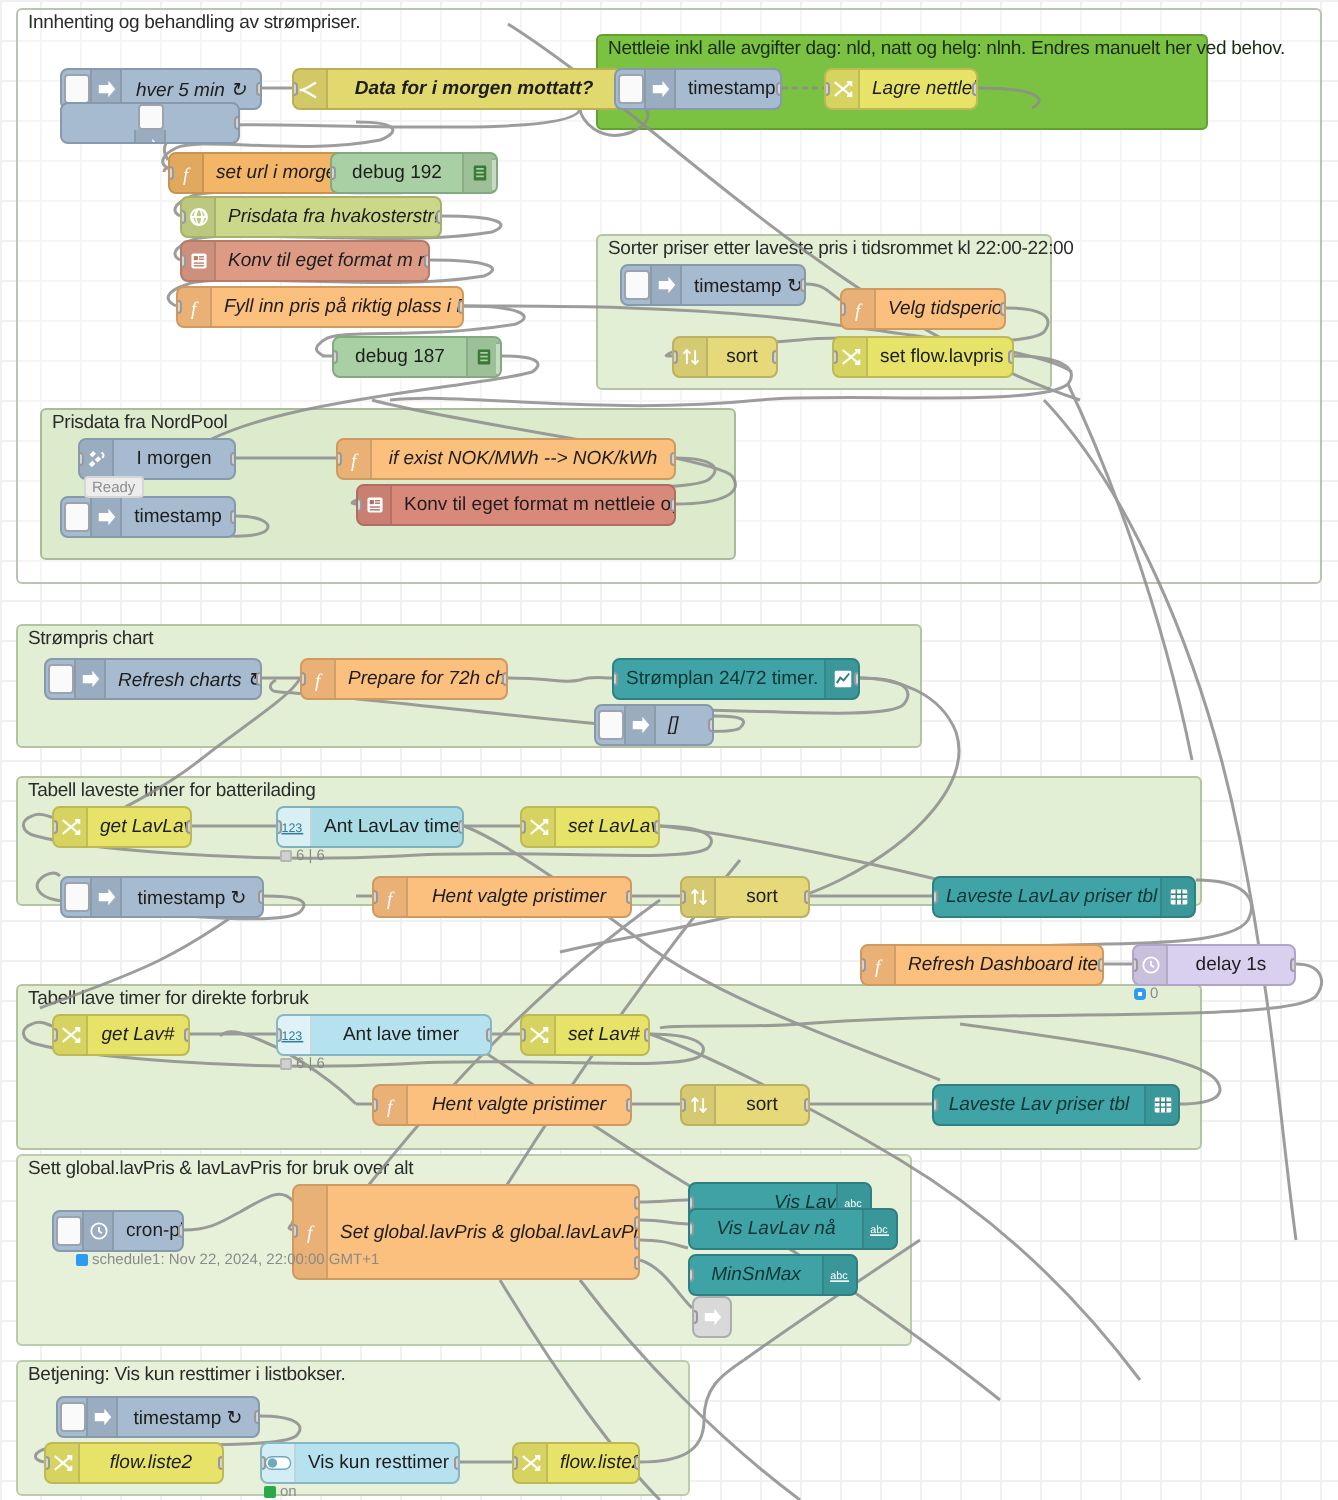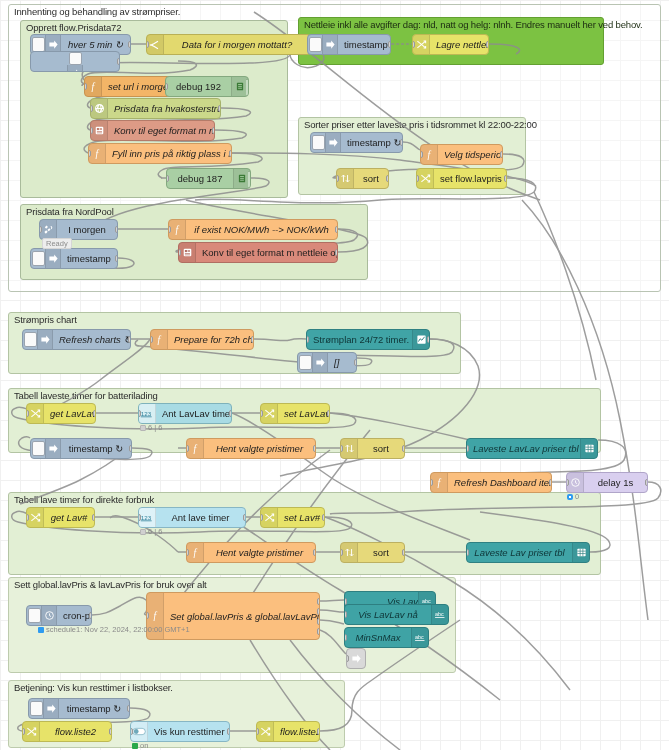--- a/index.html
+++ b/index.html
@@ -228,23 +228,20 @@
       <path d="M372,680 C400,660 430,640 460,620"></path>
       <path d="M522,200 C560,240 600,320 620,420 C636,500 640,560 648,620"></path>
       <path d="M534,192 C552,230 580,300 596,380"></path>
     </g>
   </svg>
 
   <div class="group g-outer" style="left:8px;top:4px;width:653px;height:288px;">
     <div class="glabel">Innhenting og behandling av strømpriser.</div>
   </div>
 
-  <div class="group g-mid" style="left:20px;top:20px;width:268px;height:178px;">
-    <div class="glabel">Opprett flow.Prisdata72</div>
-  </div>
 
   <div class="group g-green" style="left:298px;top:17px;width:306px;height:48px;">
     <div class="glabel">Nettleie inkl alle avgifter dag: nld, natt og helg: nlnh. Endres manuelt her ved behov.</div>
   </div>
 
   <div class="group g-light" style="left:298px;top:117px;width:228px;height:78px;">
     <div class="glabel">Sorter priser etter laveste pris i tidsrommet kl 22:00-22:00</div>
   </div>
 
   <div class="group g-mid" style="left:20px;top:204px;width:348px;height:76px;">
@@ -275,21 +272,21 @@
     <div class="injbtn"></div>
     <div class="injarrow">
       <svg width="11" height="11" viewBox="0 0 16 16">
           <path d="M2 5h7V2l5 6-5 6v-3H2z" fill="#fff"></path>
         </svg>
     </div>
     <div class="lbl">hver 5 min ↻</div>
     <div class="port out"></div>
   </div>
 
-  <div class="node n-switch" style="left:146px;top:34px;width:165px;">
+  <div class="node n-switch" style="left:146px;top:34px;width:165px;font-weight:bold;">
     <div class="port in"></div>
     <div class="icbox">
       <svg width="12" height="12" viewBox="0 0 16 16" stroke="#fff" stroke-width="1.6" fill="none">
         <path d="M12 3 L7 6 L3 8 L7 10 L12 13"></path>
           <path d="M3 8 H1"></path>
       </svg>
     </div>
     <div class="lbl">Data for i morgen mottatt?</div>
     <div class="port out"></div>
   </div>

